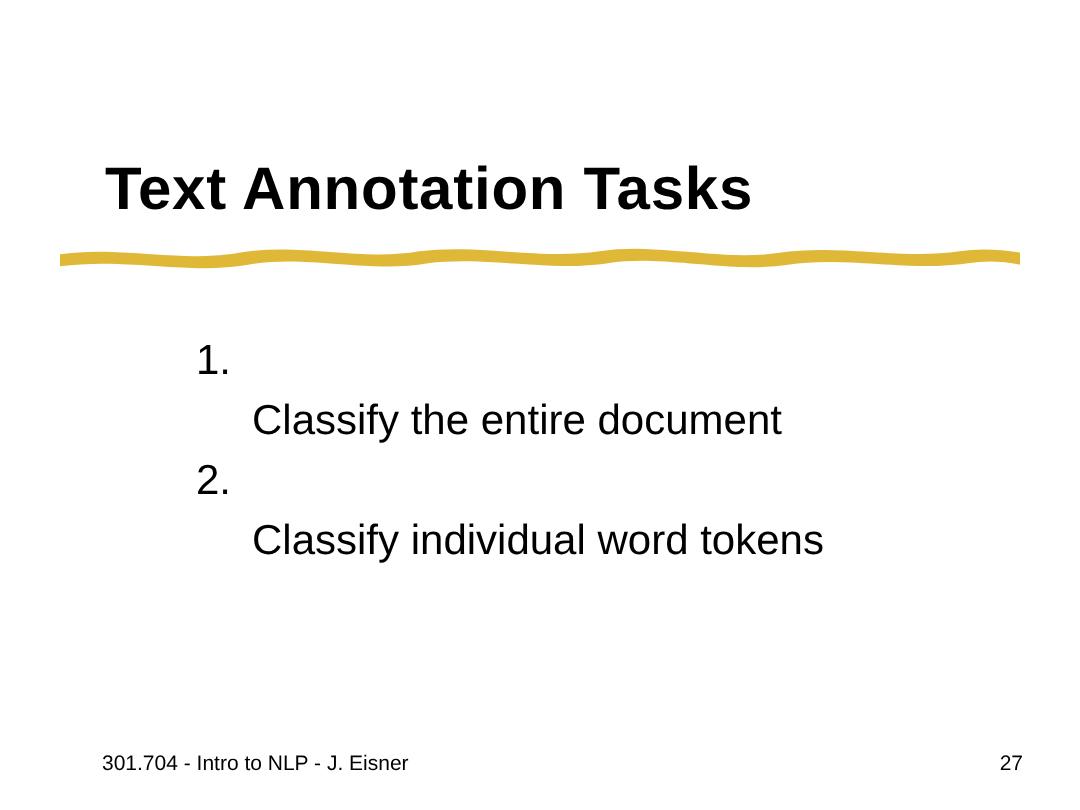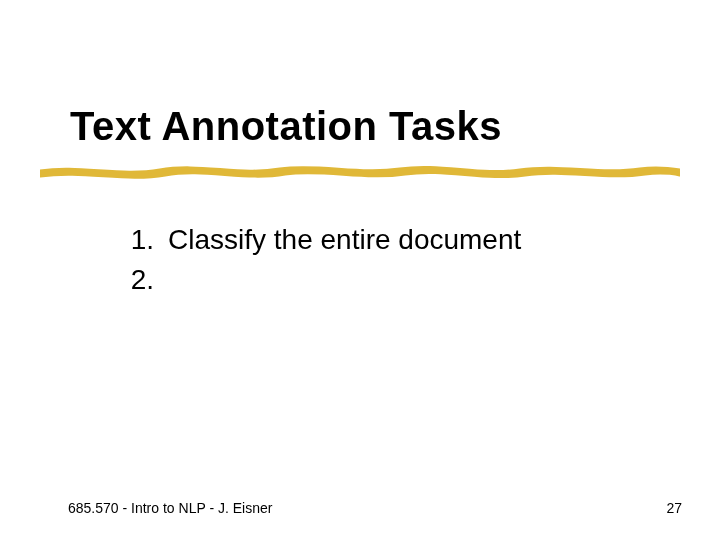--- a/index.html
+++ b/index.html
@@ -36,21 +36,21 @@
     color: #000;
     line-height: 1.3;
     margin-bottom: 4px;
   }
   .num {
     width: 36px;
     flex: 0 0 36px;
     text-align: right;
     margin-right: 14px;
   }
-  .text { flex: 1; }
+  .text { flex: 1; margin-top: 40px; }
   .footer-left {
     position: absolute;
     left: 68px;
     bottom: 24px;
     font-size: 14px;
     color: #000;
   }
   .footer-right {
     position: absolute;
     right: 38px;
@@ -72,18 +72,19 @@
     </svg>
   </div>
 
   <div class="content">
     <div class="item">
       <span class="num">1.</span>
       <span class="text">Classify the entire document</span>
     </div>
     <div class="item">
       <span class="num">2.</span>
+      <span class="text">Classify individual word tokens</span>
     </div>
   </div>
 
-  <div class="footer-left">685.570 - Intro to NLP - J. Eisner</div>
+  <div class="footer-left">301.704 - Intro to NLP - J. Eisner</div>
   <div class="footer-right">27</div>
 </div>
 
 </body></html>

